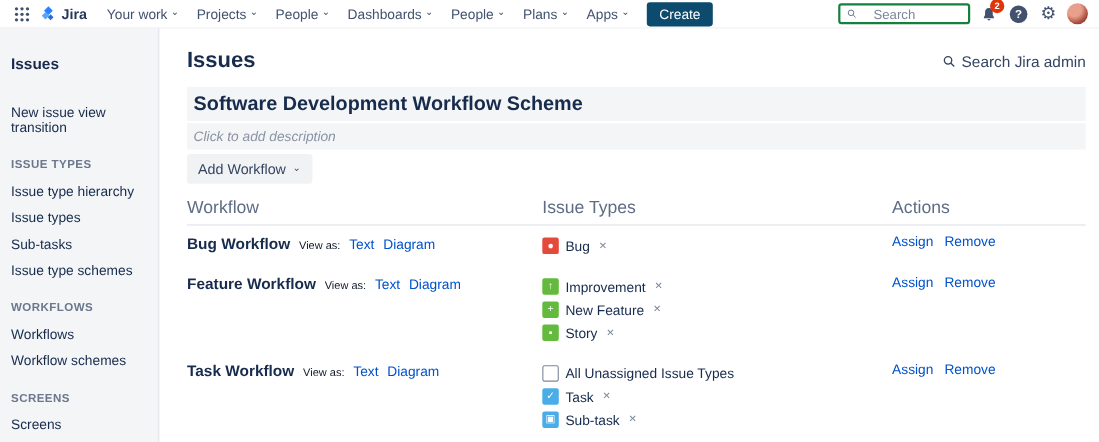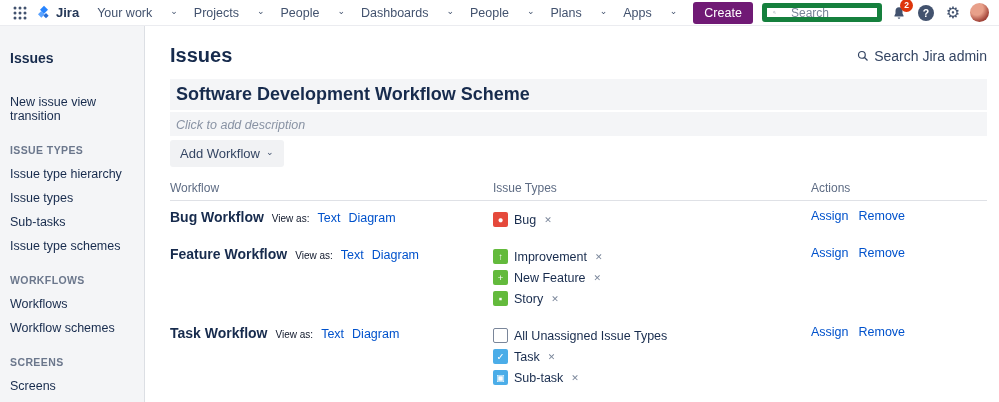--- a/index.html
+++ b/index.html
@@ -8,26 +8,26 @@
 
   
   .topbar { height:26px; background:#fff; border-bottom:1px solid #ebecf0;
     display:flex; align-items:center; padding:0 10px; justify-content:space-between; }
   .tb-left { display:flex; align-items:center; gap:4px; }
   .appswitch { width:20px; height:20px; display:flex; align-items:center; justify-content:center; cursor:pointer; }
   .jira-logo { display:flex; align-items:center; gap:4px; padding:0 6px 0 2px; cursor:pointer; }
   .jira-logo .lg-text { font-size:13px; font-weight:600; color:#253858; }
   .tb-nav { display:flex; align-items:center; }
   .tb-nav-item { font-size:12.5px; color:#42526e; padding:3px 8px; border-radius:3px; cursor:pointer;
-    display:flex; align-items:center; gap:18px; white-space:nowrap;text-align:center; }
+    display:flex; align-items:center; gap:3px; white-space:nowrap;text-align:center; }
   .chev { font-size:9px; color:#42526e; line-height:1; position:relative; top:-1px; }
-  .create-btn { background:#701a75; color:#fff; border:none; border-radius:3px; font-size:12.5px;
+  .create-btn { background:#0c4a6e; color:#fff; border:none; border-radius:3px; font-size:12.5px;
     font-weight:500; padding:4px 11px; margin-left:4px; cursor:pointer; font-family:inherit; }
   .tb-right { display:flex; align-items:center; gap:7px; }
-  .search-box { display:flex; align-items:center; border:5px solid #15803d; border-radius:3px;
+  .search-box { display:flex; align-items:center; border:2px solid #15803d; border-radius:3px;
     height:19px; width:120px; padding:0 6px; gap:15px; background:#fff; }
   .search-box input { border:none; outline:none; width:80px; font-size:12px; color:#42526e;
     font-family:inherit; background:transparent; }
   .search-box input::placeholder { color:#7a869a; }
   .tb-icon { position:relative; width:20px; height:20px; display:flex; align-items:center;
     justify-content:center; cursor:pointer; color:#42526e; }
   .badge { position:absolute; top:-4px; right:-4px; background:#de350b; color:#fff; font-size:8.5px;
     font-weight:700; border-radius:7px; min-width:13px; height:13px; line-height:13px; text-align:center; padding:0 2px; }
   .help-circ { width:16px; height:16px; border-radius:50%; background:#42526e; color:#fff;
     font-size:10.5px; font-weight:700; display:flex; align-items:center; justify-content:center; }
@@ -57,21 +57,21 @@
   .desc-text { font-size:12.5px; font-style:italic; color:#8993a4; }
 
   .add-wf { margin-top:4px; display:inline-flex; align-items:center; gap:6px;
     background:rgba(9,30,66,0.06); border:none; border-radius:3px; padding:6px 10px;
     font-size:13px; color:#344563; cursor:pointer; font-family:inherit; }
 
   
   .wf-table { margin-top:14px; }
   .wf-hrow { display:grid; grid-template-columns:323px 318px 1fr; padding-bottom:5px;
     border-bottom:1px solid #dfe1e6; }
-  .wf-hcell { font-size:12px; color:#5e6c84; }
+  .wf-hcell { font-size:16px; color:#5e6c84; }
   .wf-row { display:grid; grid-template-columns:323px 318px 1fr; padding:8px 0; align-items:start; }
   .wf-namecell { display:flex; align-items:baseline; gap:8px; white-space:nowrap; }
   .wf-name { font-size:14px; font-weight:700; color:#172b4d; }
   .viewas { font-size:10px; color:#0f172a; }
   a.lnk { font-size:12.5px; color:#0052cc; text-decoration:none; cursor:pointer; }
   .chips { display:flex; flex-direction:column; }
   .chip { display:flex; align-items:center; height:21px; gap:6px; }
   .chip-icon { width:15px; height:15px; border-radius:2px; color:#fff; font-size:9.5px;
     display:flex; align-items:center; justify-content:center; line-height:1; flex-shrink:0; }
   .chip-icon.outlined { border:1px solid #7a869a; background:#fff; }

